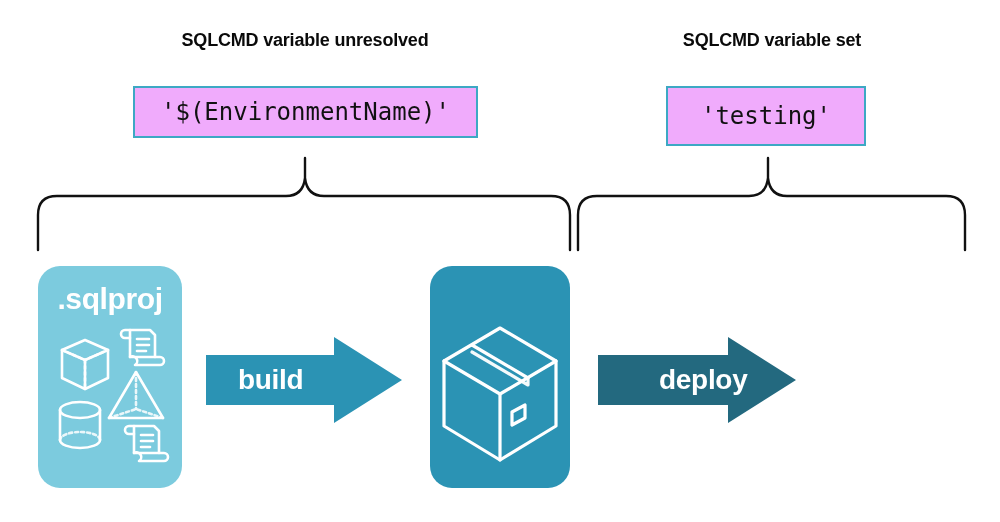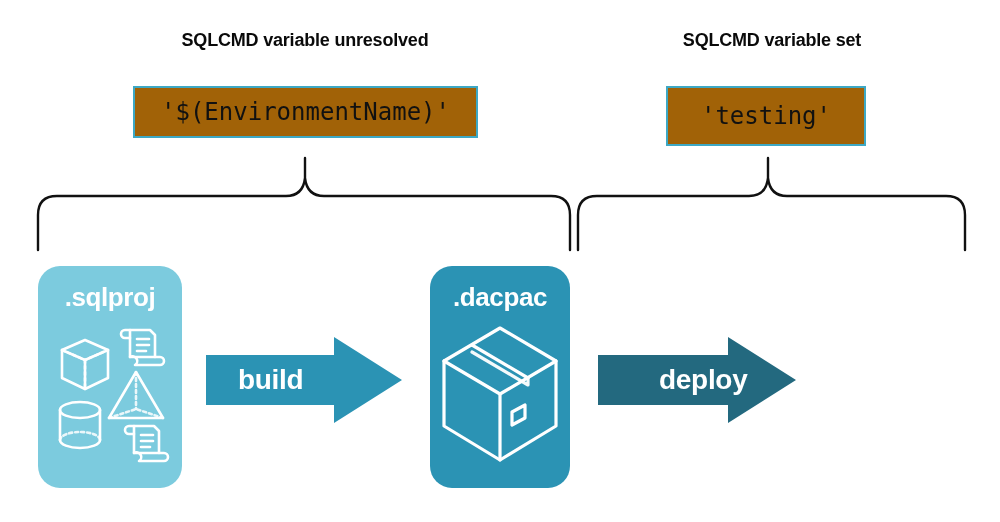--- a/index.html
+++ b/index.html
@@ -34,21 +34,21 @@
     white-space: nowrap;
     text-align: center;
   }
   #heading-left  { left: 0px;   top: 30px; width: 610px; }
   #heading-right { left: 578px; top: 30px; width: 388px; }
 
   
   .code-box {
     position: absolute;
     border: 2px solid #3da8c4;
-    background: #a16207;
+    background: #f0abfc;
     box-sizing: border-box;
     display: flex;
     align-items: center;
     justify-content: center;
     font-family: "DejaVu Sans Mono", "Liberation Mono", monospace;
     font-size: 24px;
     color: #111111;
     letter-spacing: 0px;
     white-space: nowrap;
   }
@@ -83,21 +83,21 @@
     background: #23697f;
   }
   .box-label {
     position: absolute;
     top: 16px;
     left: 0; right: 0;
     text-align: center;
     color: #ffffff;
     font-family: "Liberation Sans", sans-serif;
     font-weight: bold;
-    font-size: 26px;
+    font-size: 30px;
     letter-spacing: -0.4px;
     white-space: nowrap;
   }
   .box-art {
     position: absolute;
     left: 0; top: 48px;
     width: 100%;
     height: 166px;
   }
 
@@ -215,21 +215,20 @@
   </div>
 
   <div class="arrow-wrap" id="arrow-build">
     <svg viewBox="0 0 196 86" preserveAspectRatio="none">
       <path d="M 0 18 L 128 18 L 128 0 L 196 43 L 128 86 L 128 68 L 0 68 Z" fill="#2b93b4"></path>
     </svg>
     <div class="arrow-label">build</div>
   </div>
 
   <div class="stage-box" id="box-dacpac">
-    <div class="box-label">.dacpac</div>
     <svg class="box-art" viewBox="0 0 140 166">
       <g fill="none" stroke="#ffffff" stroke-width="3.2" stroke-linecap="round" stroke-linejoin="round">
 
         <path d="M 70 14 L 126 47 L 126 112 L 70 146 L 14 112 L 14 47 Z"></path>
 
         <path d="M 14 47 L 70 80 L 126 47"></path>
 
         <path d="M 70 80 L 70 146"></path>
 
         <path d="M 42 31 L 98 64"></path>

